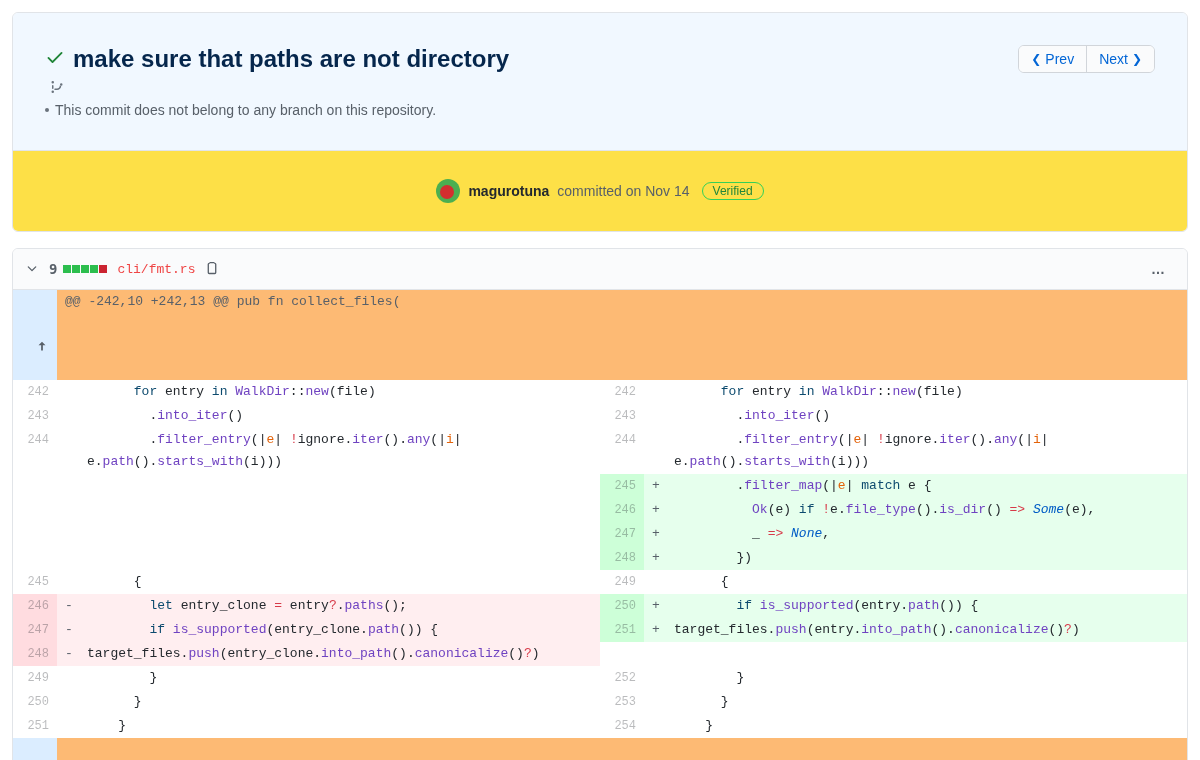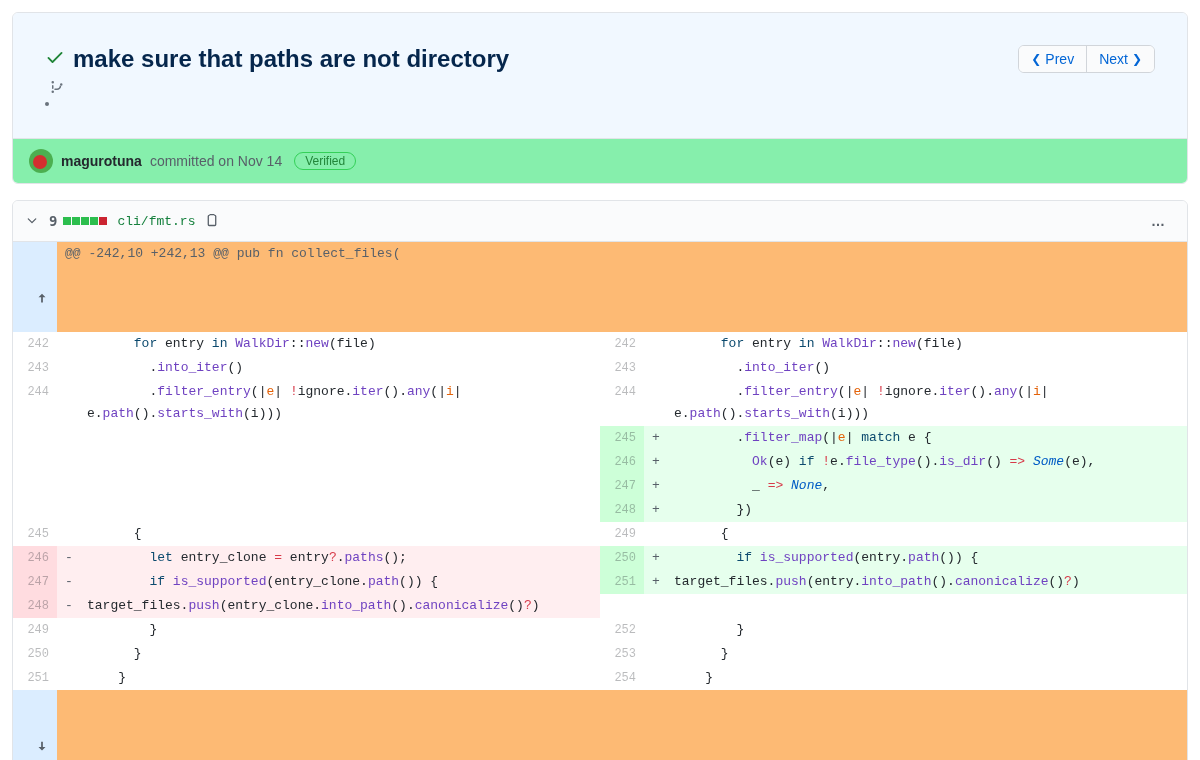--- a/index.html
+++ b/index.html
@@ -61,25 +61,25 @@
     align-items: center;
     gap: 4px;
     cursor: pointer;
     color: #0366d6;
     background: #fafbfc;
     border: none;
   }
   .nav-btn:first-child { border-right: 1px solid #d1d5da; }
   .nav-chevron { font-size: 12px; }
   .commit-header-bottom {
-    background: #86efac;
-    padding: 10px 16px;
-    display: flex;
-    align-items: center;
-    justify-content: space-between;
+    background: #fde047;
+    padding: 28px 16px;
+    display: flex;
+    align-items: center;
+    justify-content: center;
     border-top: 1px solid #e1e4e8;
   }
   .author-info {
     display: flex;
     align-items: center;
     gap: 8px;
   }
   .avatar {
     width: 24px;
     height: 24px;
@@ -137,21 +137,21 @@
     color: #586069;
   }
   .diffstat-num { font-family: SFMono-Regular, Consolas, monospace; font-weight:600; color:#586069; }
   .diffstat-blocks { display:inline-flex; gap:1px; }
   .block { width:8px; height:8px; display:inline-block; }
   .block.add { background:#2cbe4e; }
   .block.del { background:#cb2431; }
   .file-path {
     font-family: SFMono-Regular, Consolas, "Liberation Mono", Menlo, monospace;
     font-size: 13px;
-    color: #15803d;
+    color: #ef4444;
   }
   .copy-btn { color:#586069; cursor:pointer; }
   .kebab { color:#586069; cursor:pointer; padding:4px 8px; font-weight:700; letter-spacing:2px; }
 
   table.diff {
     width: 100%;
     border-collapse: collapse;
     table-layout: fixed;
     font-family: SFMono-Regular, Consolas, "Liberation Mono", Menlo, monospace;
     font-size: 13px;
@@ -208,20 +208,21 @@
           </span>
           <span>make sure that paths are not directory</span>
         </h1>
         <div class="branch-icon">
           <svg width="16" height="16" viewBox="0 0 16 16">
               <path fill="currentColor" d="M5 3.25a1.25 1.25 0 11-2.5 0 1.25 1.25 0 012.5 0zm0 9.5a1.25 1.25 0 11-2.5 0 1.25 1.25 0 012.5 0zM13.5 5.5a1.25 1.25 0 11-2.5 0 1.25 1.25 0 012.5 0zM3.75 6a.75.75 0 01.75.75v2.5a.75.75 0 01-1.5 0v-2.5A.75.75 0 013.75 6zm8.5.75a.75.75 0 00-1.5 0c0 1.5-1.25 2.75-2.75 2.75H6a.75.75 0 000 1.5h2c2.35 0 4.25-1.9 4.25-4.25z"></path>
             </svg>
         </div>
         <div class="commit-note">
           <span class="dot"></span>
+          <span>This commit does not belong to any branch on this repository.</span>
         </div>
       </div>
       <div class="nav-btns">
         <button class="nav-btn">
           <span class="nav-chevron">❮</span>
           <span>Prev</span>
         </button>
         <button class="nav-btn">
           <span>Next</span>
           <span class="nav-chevron">❯</span>

